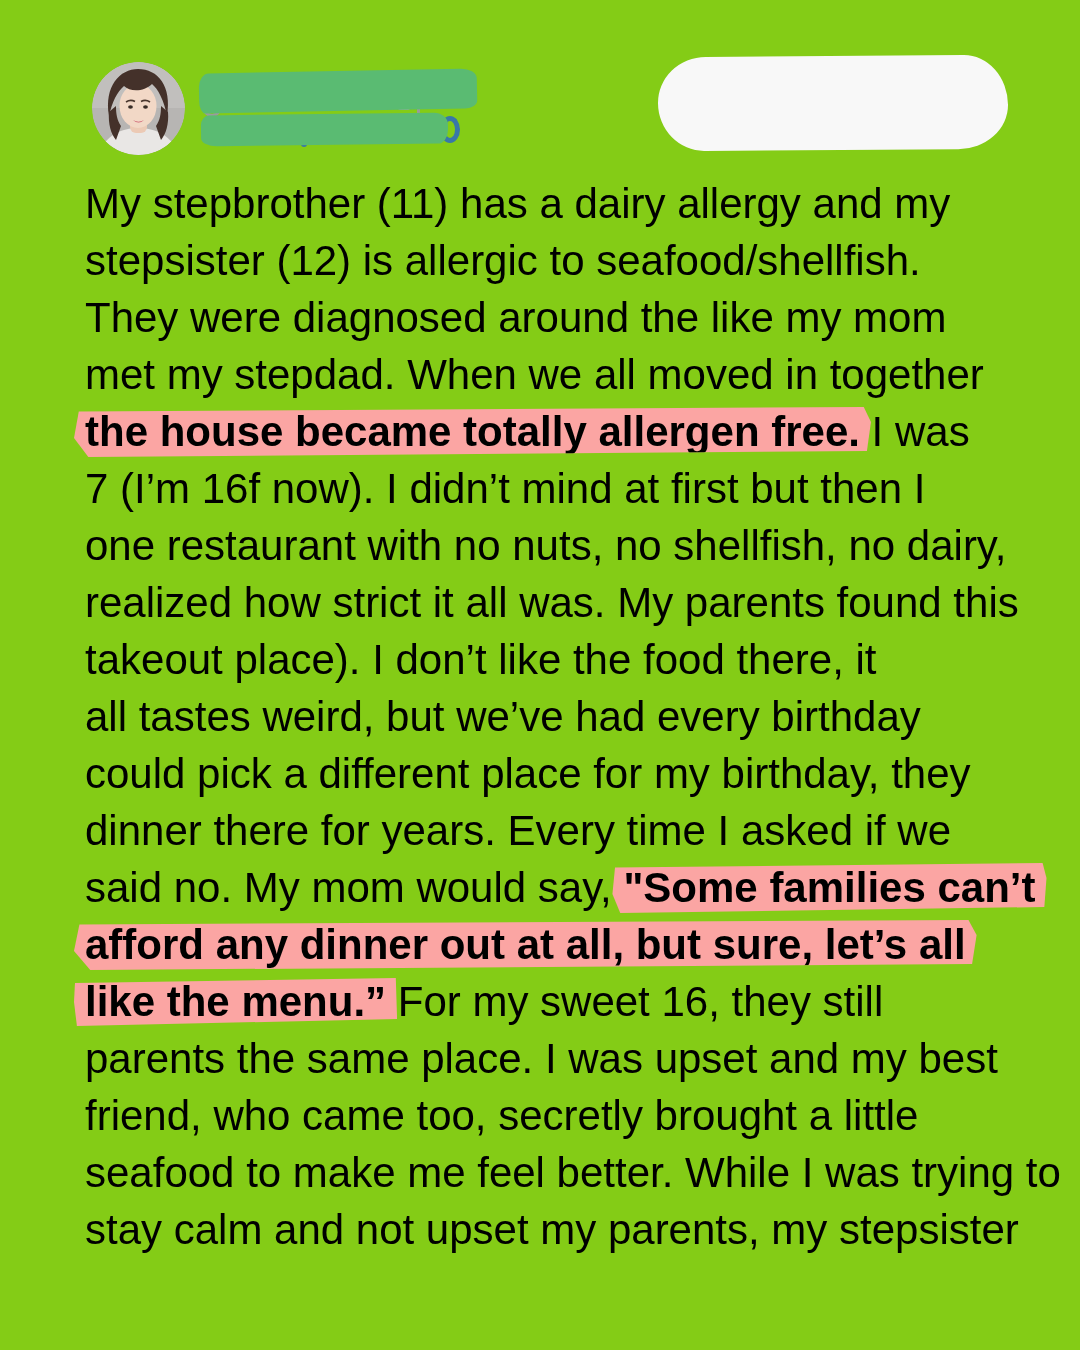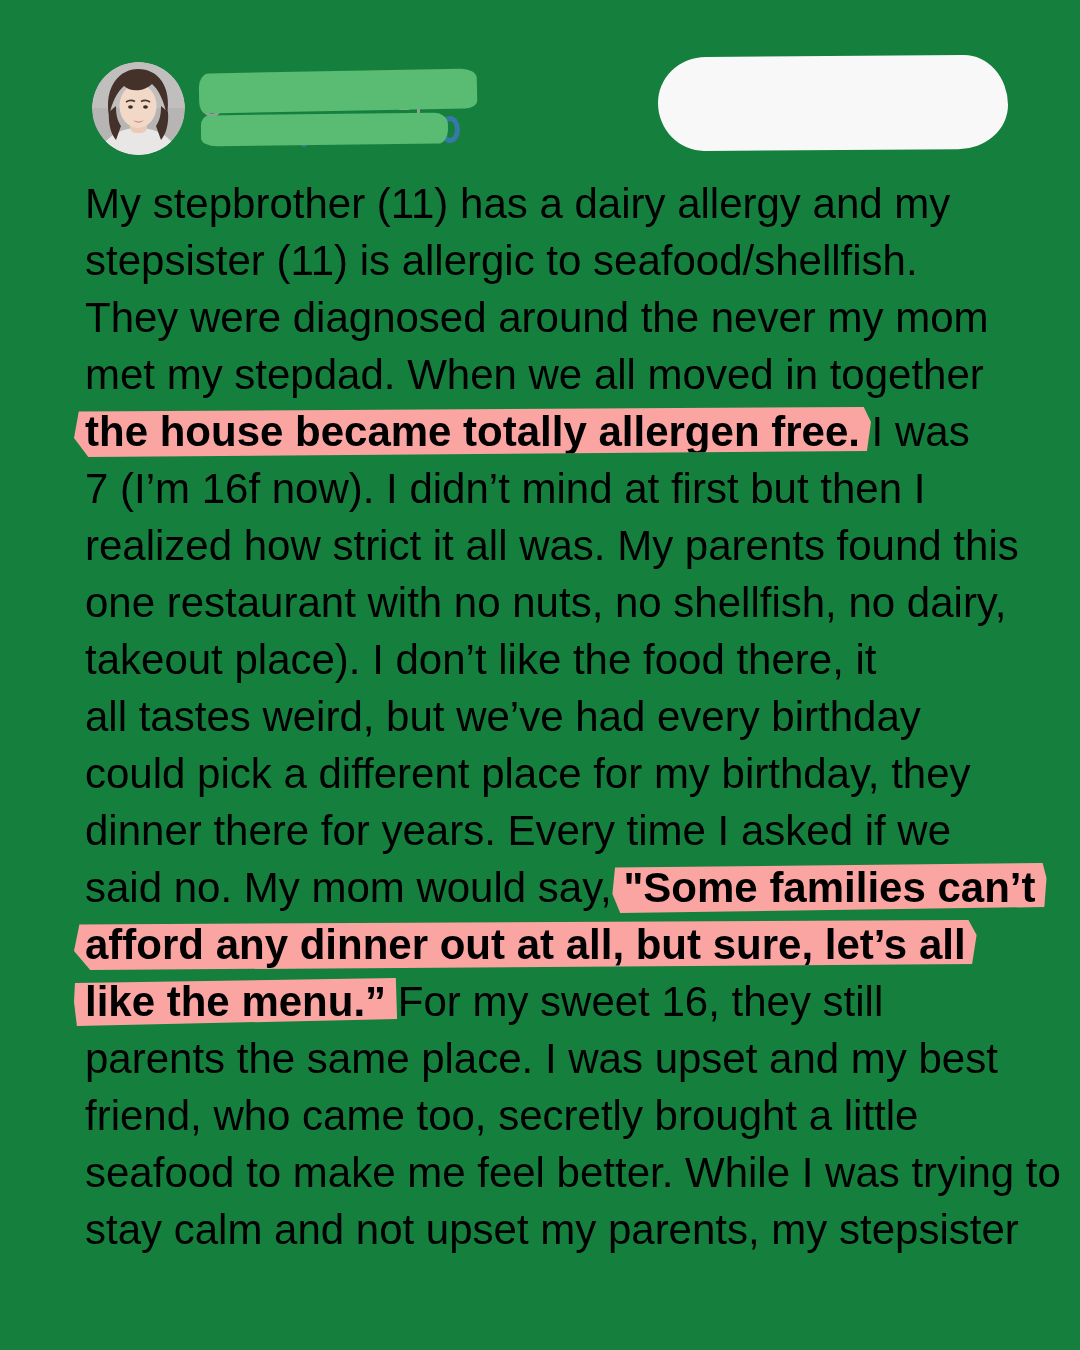--- a/index.html
+++ b/index.html
@@ -8,21 +8,21 @@
     --light:#f8f8f8;
     --text:#000000;
     --frag:#9b9b9b;
     --blue:#3878a8;
   }
   html,body{margin:0;padding:0;}
   body{
     width:1080px;height:1350px;overflow:hidden;background:#ffffff;
     font-family:"Liberation Sans",sans-serif;position:relative;
   }
-  .card{position:absolute;inset:0;background:#15803d;}
+  .card{position:absolute;inset:0;background:#84cc16;}
 
   
   .avatar{
     position:absolute;left:92px;top:62px;width:93px;height:93px;border-radius:50%;
     overflow:hidden;
   }
   .redact-bar{
     position:absolute;background:var(--green);z-index:2;
   }
   .redact-bar.user{
@@ -120,27 +120,27 @@
   <div class="frag frag-blue"></div>
   <div class="frag frag-bluedot"></div>
 
   <div class="redact-bar user"></div>
   <div class="redact-bar sub"></div>
 
   <div class="redact-light"></div>
 
   <div class="post-text">
       <div class="line"><span>My stepbrother (11) has a dairy allergy and my</span></div>
-      <div class="line"><span>stepsister (11) is allergic to seafood/shellfish.</span></div>
-      <div class="line"><span>They were diagnosed around the never my mom</span></div>
+      <div class="line"><span>stepsister (12) is allergic to seafood/shellfish.</span></div>
+      <div class="line"><span>They were diagnosed around the like my mom</span></div>
       <div class="line"><span>met my stepdad. When we all moved in together</span></div>
       <div class="line"><span class="hl">the house became totally allergen free.</span><span> I was</span></div>
       <div class="line"><span>7 (I’m 16f now). I didn’t mind at first but then I</span></div>
+      <div class="line"><span>one restaurant with no nuts, no shellfish, no dairy,</span></div>
       <div class="line"><span>realized how strict it all was. My parents found this</span></div>
-      <div class="line"><span>one restaurant with no nuts, no shellfish, no dairy,</span></div>
       <div class="line"><span>takeout place). I don’t like the food there, it</span></div>
       <div class="line"><span>all tastes weird, but we’ve had every birthday</span></div>
       <div class="line"><span>could pick a different place for my birthday, they</span></div>
       <div class="line"><span>dinner there for years. Every time I asked if we</span></div>
       <div class="line"><span>said no. My mom would say, </span><span class="hl">"Some families can’t</span></div>
       <div class="line"><span class="hl">afford any dinner out at all, but sure, let’s all</span></div>
       <div class="line"><span class="hl">like the menu.”</span><span> For my sweet 16, they still</span></div>
       <div class="line"><span>parents the same place. I was upset and my best</span></div>
       <div class="line"><span>friend, who came too, secretly brought a little</span></div>
       <div class="line"><span>seafood to make me feel better. While I was trying to</span></div>

